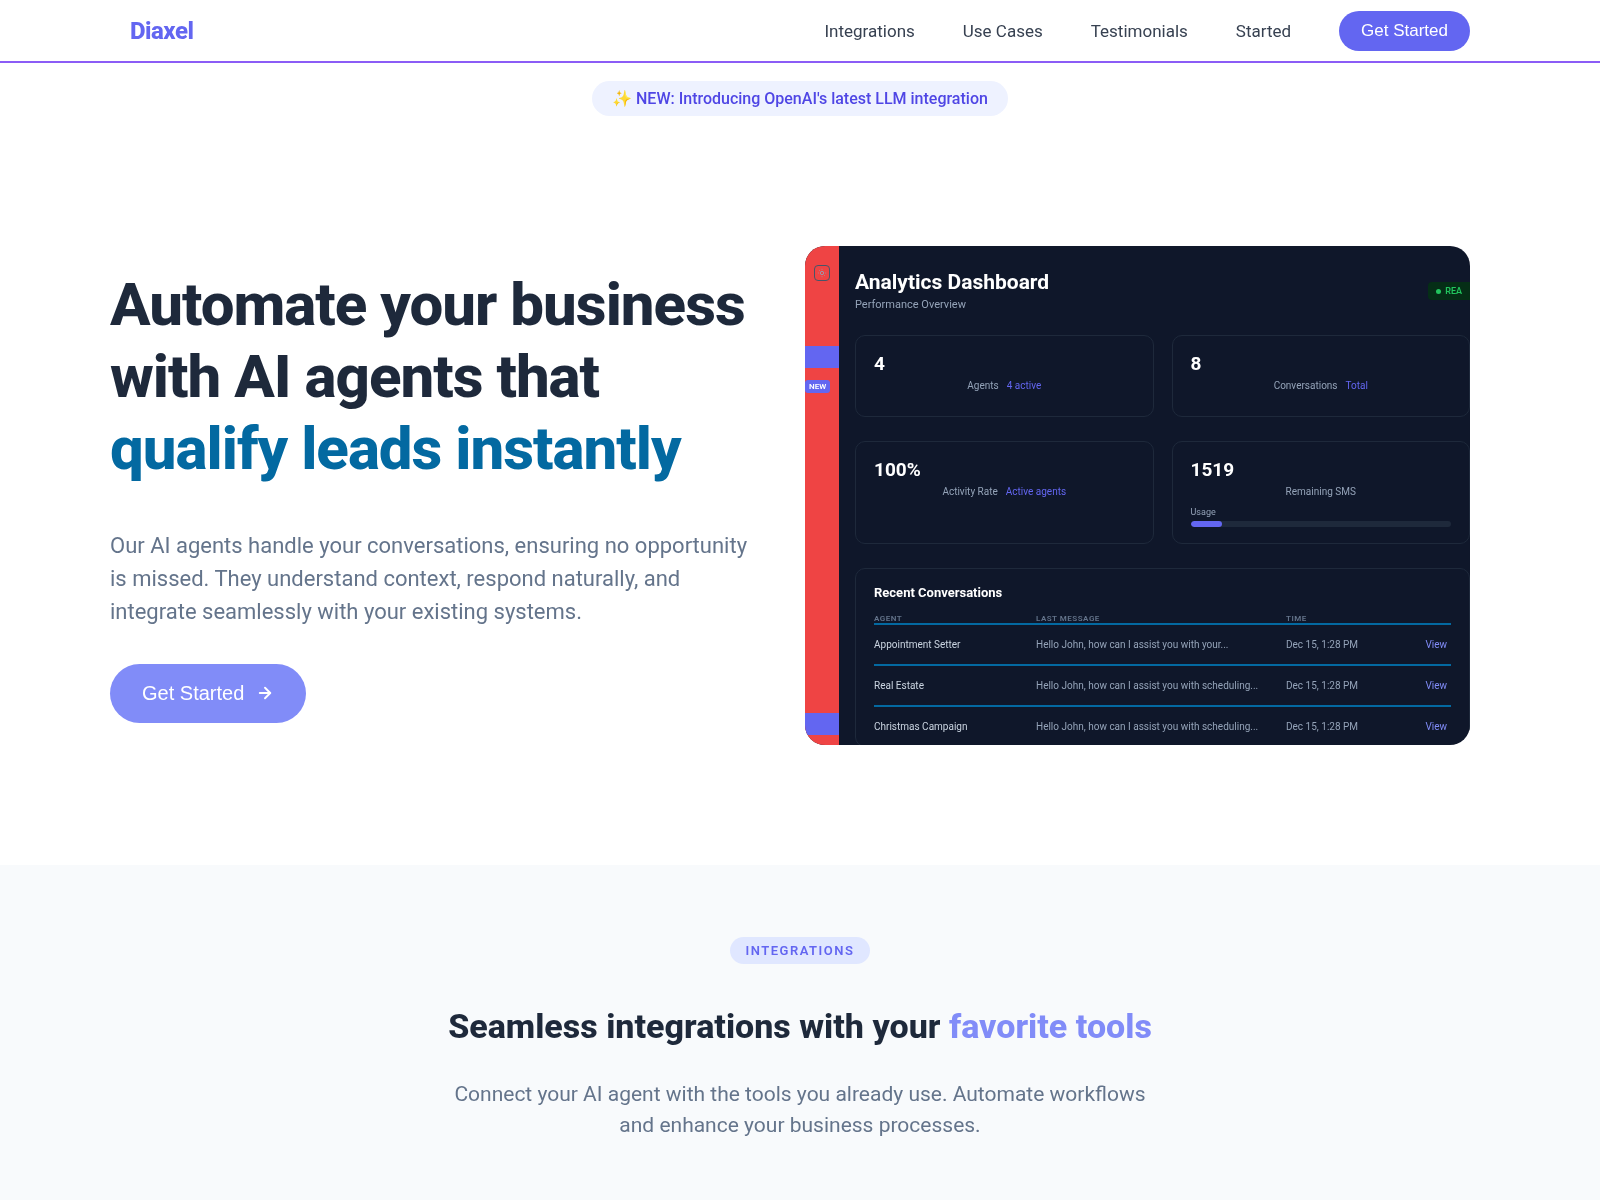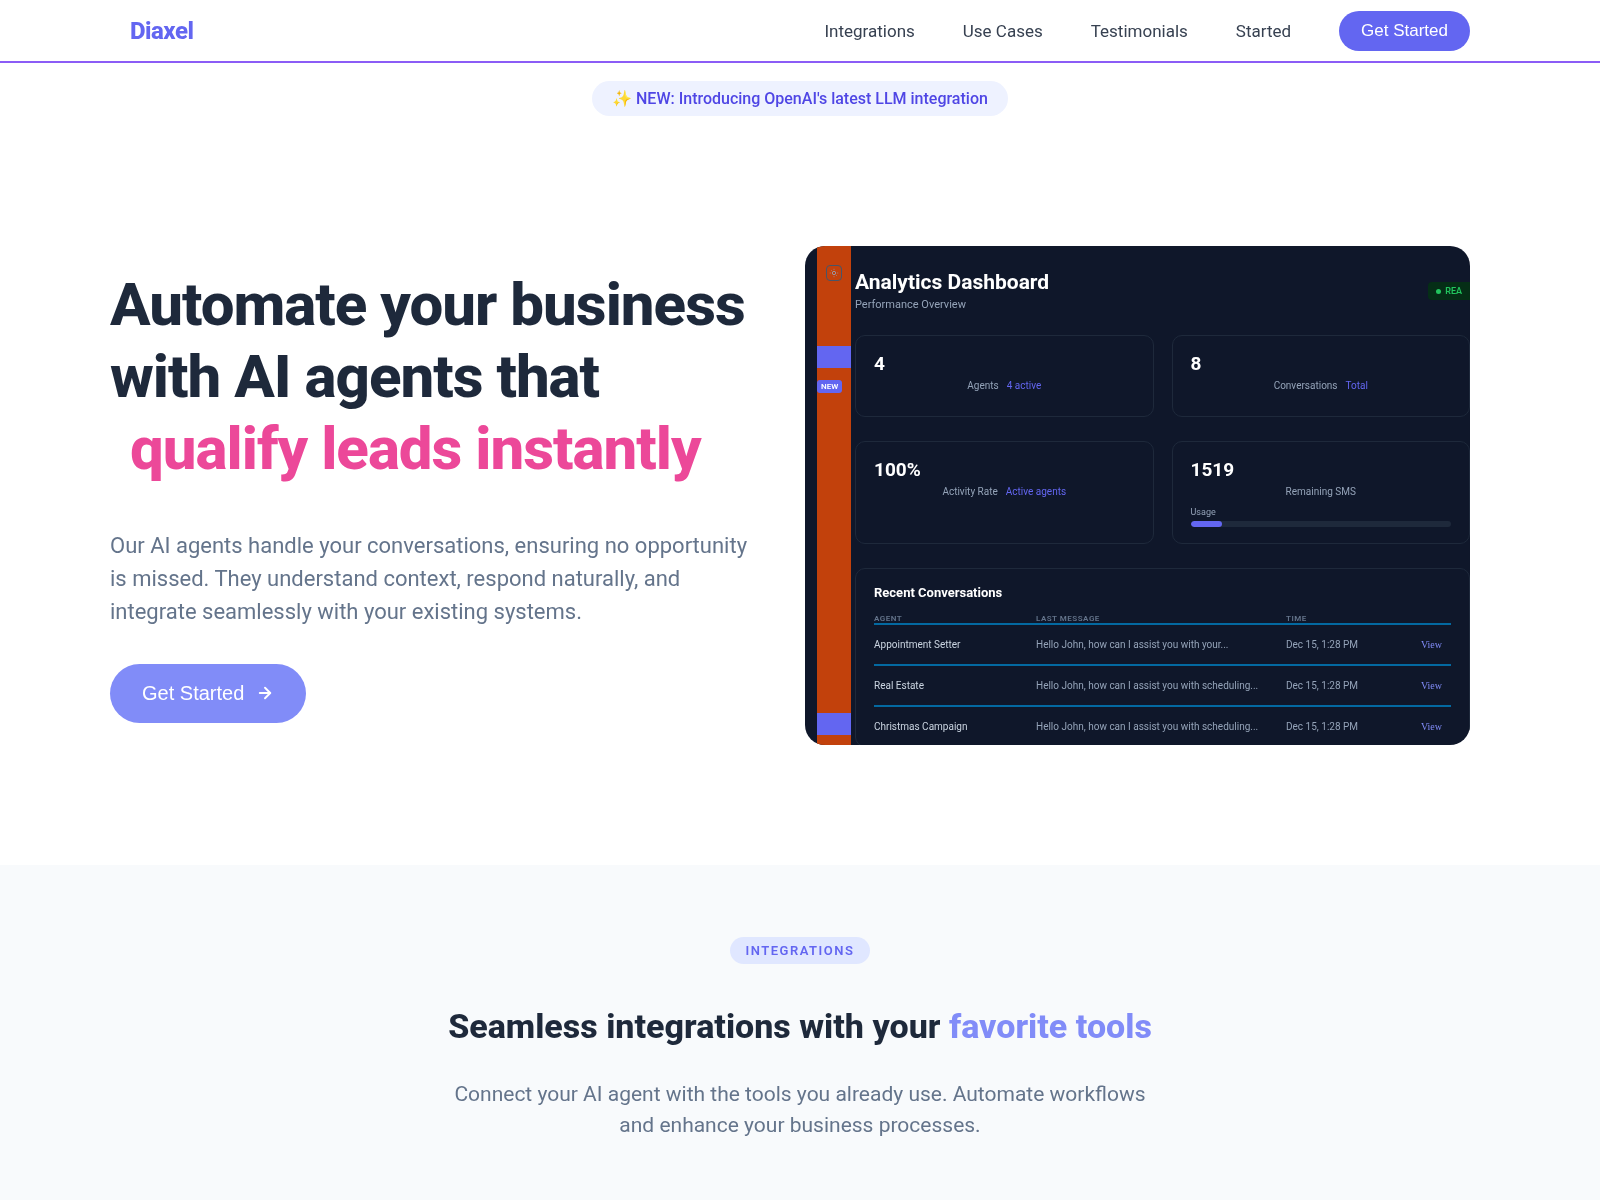--- a/index.html
+++ b/index.html
@@ -7,27 +7,27 @@
 .nav { height: 63px; border-bottom: 2px solid #8b5cf6; display: flex; align-items: center; padding: 0 130px; }
 .logo { font-size: 24px; font-weight: 800; color: #6366f1; letter-spacing: -0.5px; }
 .nav-items { margin-left: auto; display: flex; align-items: center; gap: 48px; }
 .nav-link { font-size: 17px; color: #374151; text-decoration: none; cursor: pointer; }
 .btn-primary { background: #6366f1; color: #fff; font-size: 17px; font-weight: 500; padding: 10px 22px; border-radius: 999px; border: none; cursor: pointer; }
 .announce-wrap { display: flex; justify-content: center; padding-top: 18px; }
 .announce { background: #eef2ff; color: #4f46e5; font-size: 16px; font-weight: 500; padding: 8px 20px; border-radius: 999px; display: flex; align-items: center; gap: 4px; }
 .hero { display: flex; padding: 130px 130px 120px 110px; gap: 40px; align-items: center; }
 .hero-left { width: 680px; }
 .hero-title { font-size: 60px; font-weight: 800; line-height: 1.2; color: #1e293b; letter-spacing: -1px; }
-.hero-title .accent { color: #ec4899; margin-left: 20px; }
+.hero-title .accent { color: #0369a1; }
 .hero-desc { font-size: 22px; color: #64748b; margin-top: 44px; line-height: 1.5; max-width: 660px; }
 .hero-cta { margin-top: 36px; background: #818cf8; color: #fff; font-size: 20px; font-weight: 500; padding: 18px 32px; border-radius: 999px; border: none; cursor: pointer; display: inline-flex; align-items: center; gap: 12px; }
 .arrow-icon { width: 18px; height: 18px; }
 .dash-wrap { flex: 1; display: flex; justify-content: flex-end; }
 .dash { width: 665px; height: 499px; background: #0f172a; border-radius: 20px; overflow: hidden; position: relative; color: #e2e8f0; }
-.sidebar-strip { position: absolute; left: 12px; top: 0; width: 34px; height: 100%; background: #c2410c; }
+.sidebar-strip { position: absolute; left: 0; top: 0; width: 34px; height: 100%; background: #ef4444; }
 .sidebar-theme { position: absolute; left: 9px; top: 19px; width: 16px; height: 16px; border: 1px solid #475569; border-radius: 4px; display: flex; align-items: center; justify-content: center; }
 .sidebar-active { position: absolute; left: 0; top: 100px; width: 34px; height: 22px; background: #6366f1; }
 .sidebar-new { position: absolute; left: 0; top: 134px; background: #6366f1; color: #fff; font-size: 8px; font-weight: 600; padding: 2px 4px; border-radius: 3px; }
 .sidebar-bottom { position: absolute; left: 0; bottom: 10px; width: 34px; height: 22px; background: #6366f1; }
 .dash-main { position: absolute; left: 50px; top: 24px; right: 0; }
 .dash-title { font-size: 21px; font-weight: 700; color: #fff; }
 .dash-sub { font-size: 11px; color: #94a3b8; margin-top: 4px; }
 .status-badge { position: absolute; right: 0; top: 12px; background: #052e16; color: #22c55e; font-size: 9px; font-weight: 600; padding: 4px 8px; border-radius: 4px 0 0 4px; display: flex; align-items: center; gap: 4px; }
 .status-dot { width: 5px; height: 5px; background: #22c55e; border-radius: 50%; }
 .cards { display: flex; gap: 18px; margin-top: 24px; }
@@ -38,21 +38,21 @@
 .card-sub { font-size: 10px; color: #6366f1; }
 .card .usage-label { font-size: 9px; color: #94a3b8; margin-top: 10px; }
 .usage-bar { width: 100%; height: 6px; background: #1e293b; border-radius: 3px; margin-top: 4px; overflow: hidden; }
 .usage-fill { height: 100%; width: 12%; background: #6366f1; border-radius: 3px; }
 .recent { margin-top: 24px; border: 1px solid #1e293b; border-radius: 10px; padding: 16px 18px 0 18px; }
 .recent-title { font-size: 13px; font-weight: 700; color: #fff; }
 .table-head { display: flex; margin-top: 14px; font-size: 8px; color: #64748b; font-weight: 600; letter-spacing: 0.5px; }
 .col-agent { width: 162px; }
 .col-msg { width: 250px; }
 .col-time { width: 130px; }
-.col-action { flex: 1; text-align: center; padding-right: 4px; font-family: Liberation Serif, serif; }
+.col-action { flex: 1; text-align: right; padding-right: 4px; }
 .table-row { display: flex; padding: 14px 0; border-top: 2px solid #0369a1; font-size: 10px; color: #cbd5e1; }
 .table-row:first-of-type { margin-top: 8px; }
 .table-row .col-msg { color: #94a3b8; }
 .table-row .col-time { color: #94a3b8; }
 .view-link { color: #818cf8; font-size: 10px; }
 .integrations { background: #f8fafc; padding: 72px 0 60px 0; text-align: center; }
 .int-pill { display: inline-block; background: #e0e7ff; color: #6366f1; font-size: 13px; font-weight: 600; letter-spacing: 1.5px; padding: 6px 16px; border-radius: 999px; }
 .int-title { font-size: 34px; font-weight: 800; color: #1e293b; margin-top: 42px; line-height: 1.2; }
 .int-title .accent { color: #818cf8; }
 .int-desc { font-size: 21px; color: #64748b; margin-top: 32px; max-width: 720px; margin-left: auto; margin-right: auto; line-height: 1.5; }

